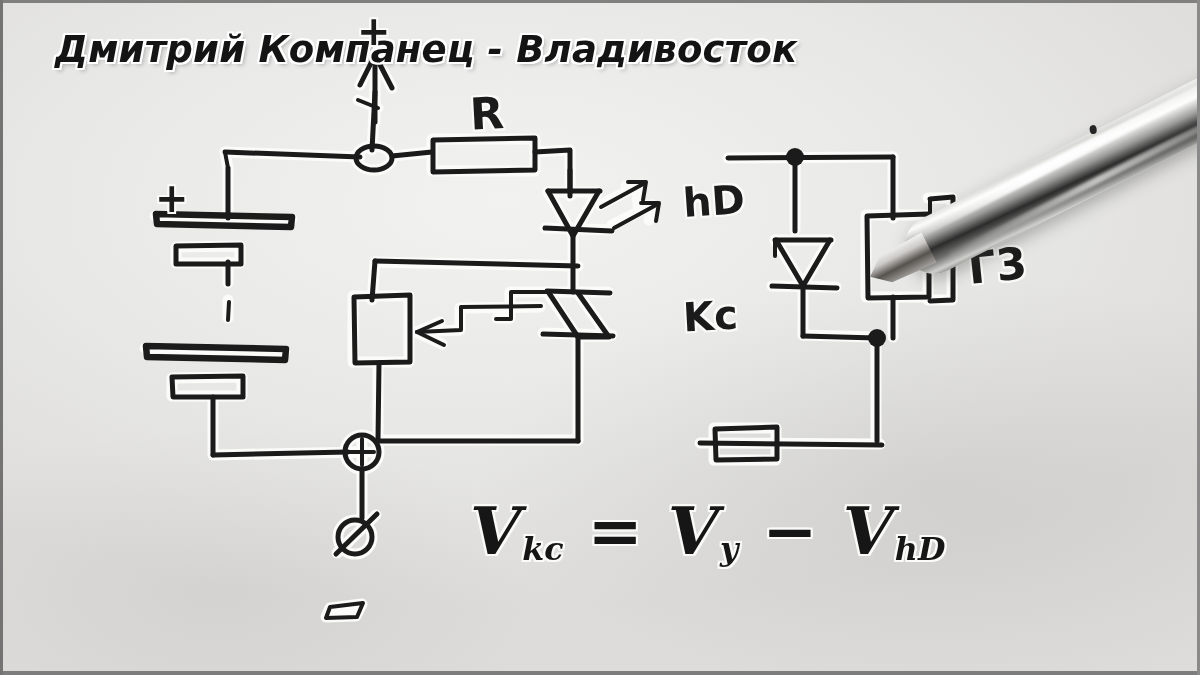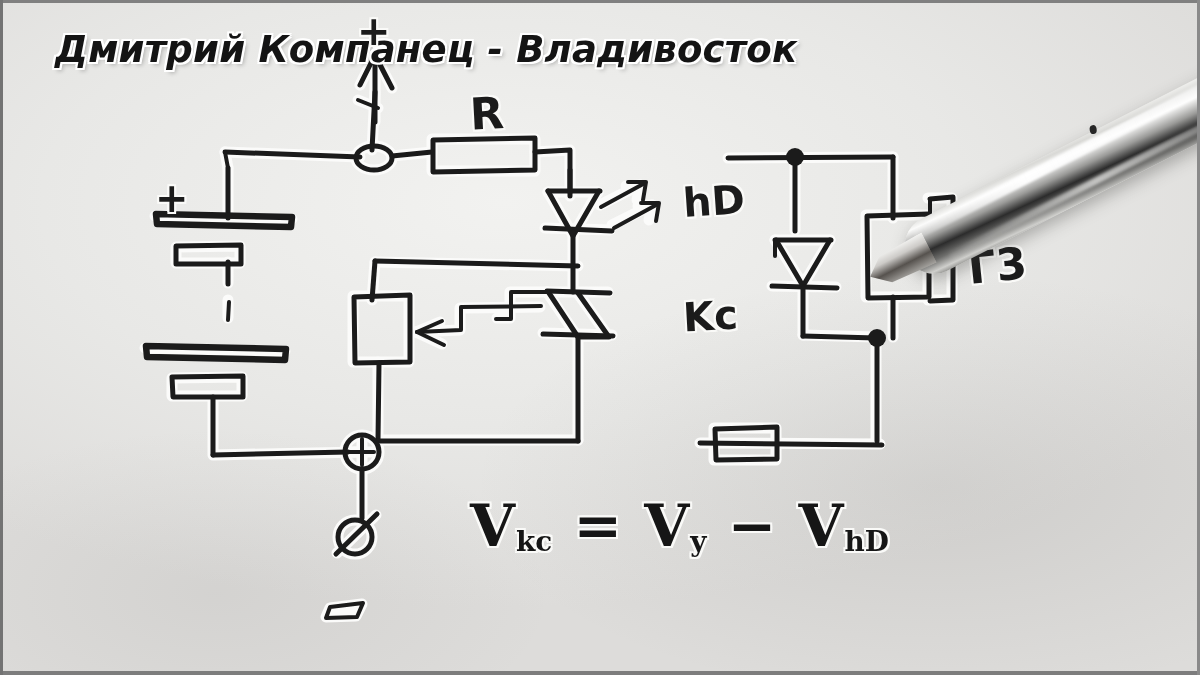--- a/index.html
+++ b/index.html
@@ -102,29 +102,30 @@
     pointer-events: none;
   }
 
   
   #formula {
     position: absolute;
     left: 470px;
     top: 492px;
     font-family: "DejaVu Serif", serif;
     font-weight: 700;
-    font-size: 58px;
+    font-size: 66px;
     color: #161616;
     letter-spacing: 1px;
     text-shadow:
        2px 0 0 #fafaf8, -2px 0 0 #fafaf8,
        0 2px 0 #fafaf8, 0 -2px 0 #fafaf8,
        2px 2px 0 #fafaf8, -2px -2px 0 #fafaf8,
        2px -2px 0 #fafaf8, -2px 2px 0 #fafaf8;
     pointer-events: none;
+    font-style: italic;
   }
   #formula sub {
     font-size: 0.48em;
     font-weight: 700;
     letter-spacing: 0;
     vertical-align: -0.18em;
   }
 
   
   #pen {

